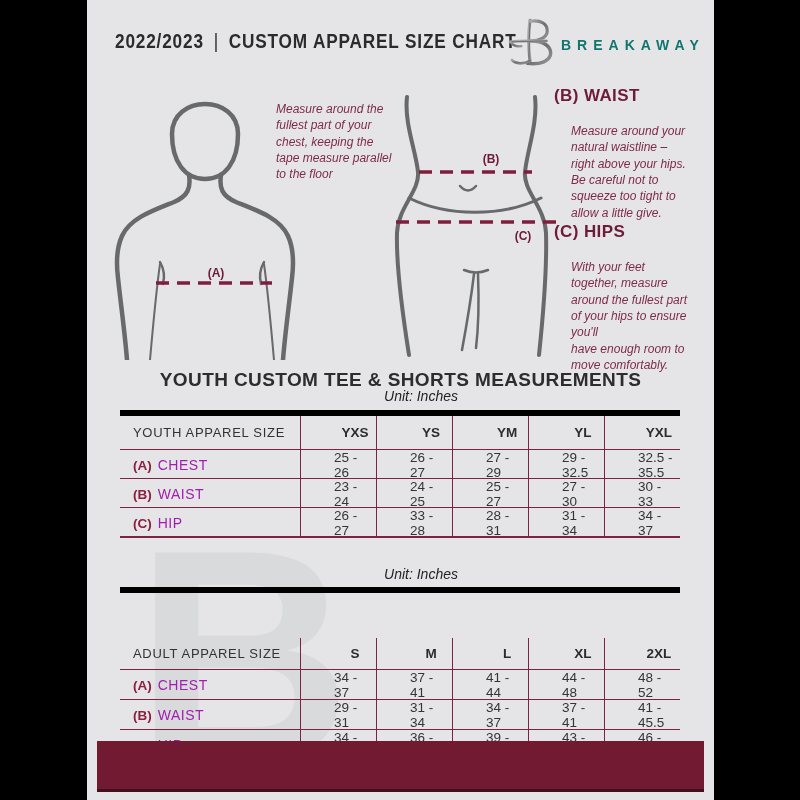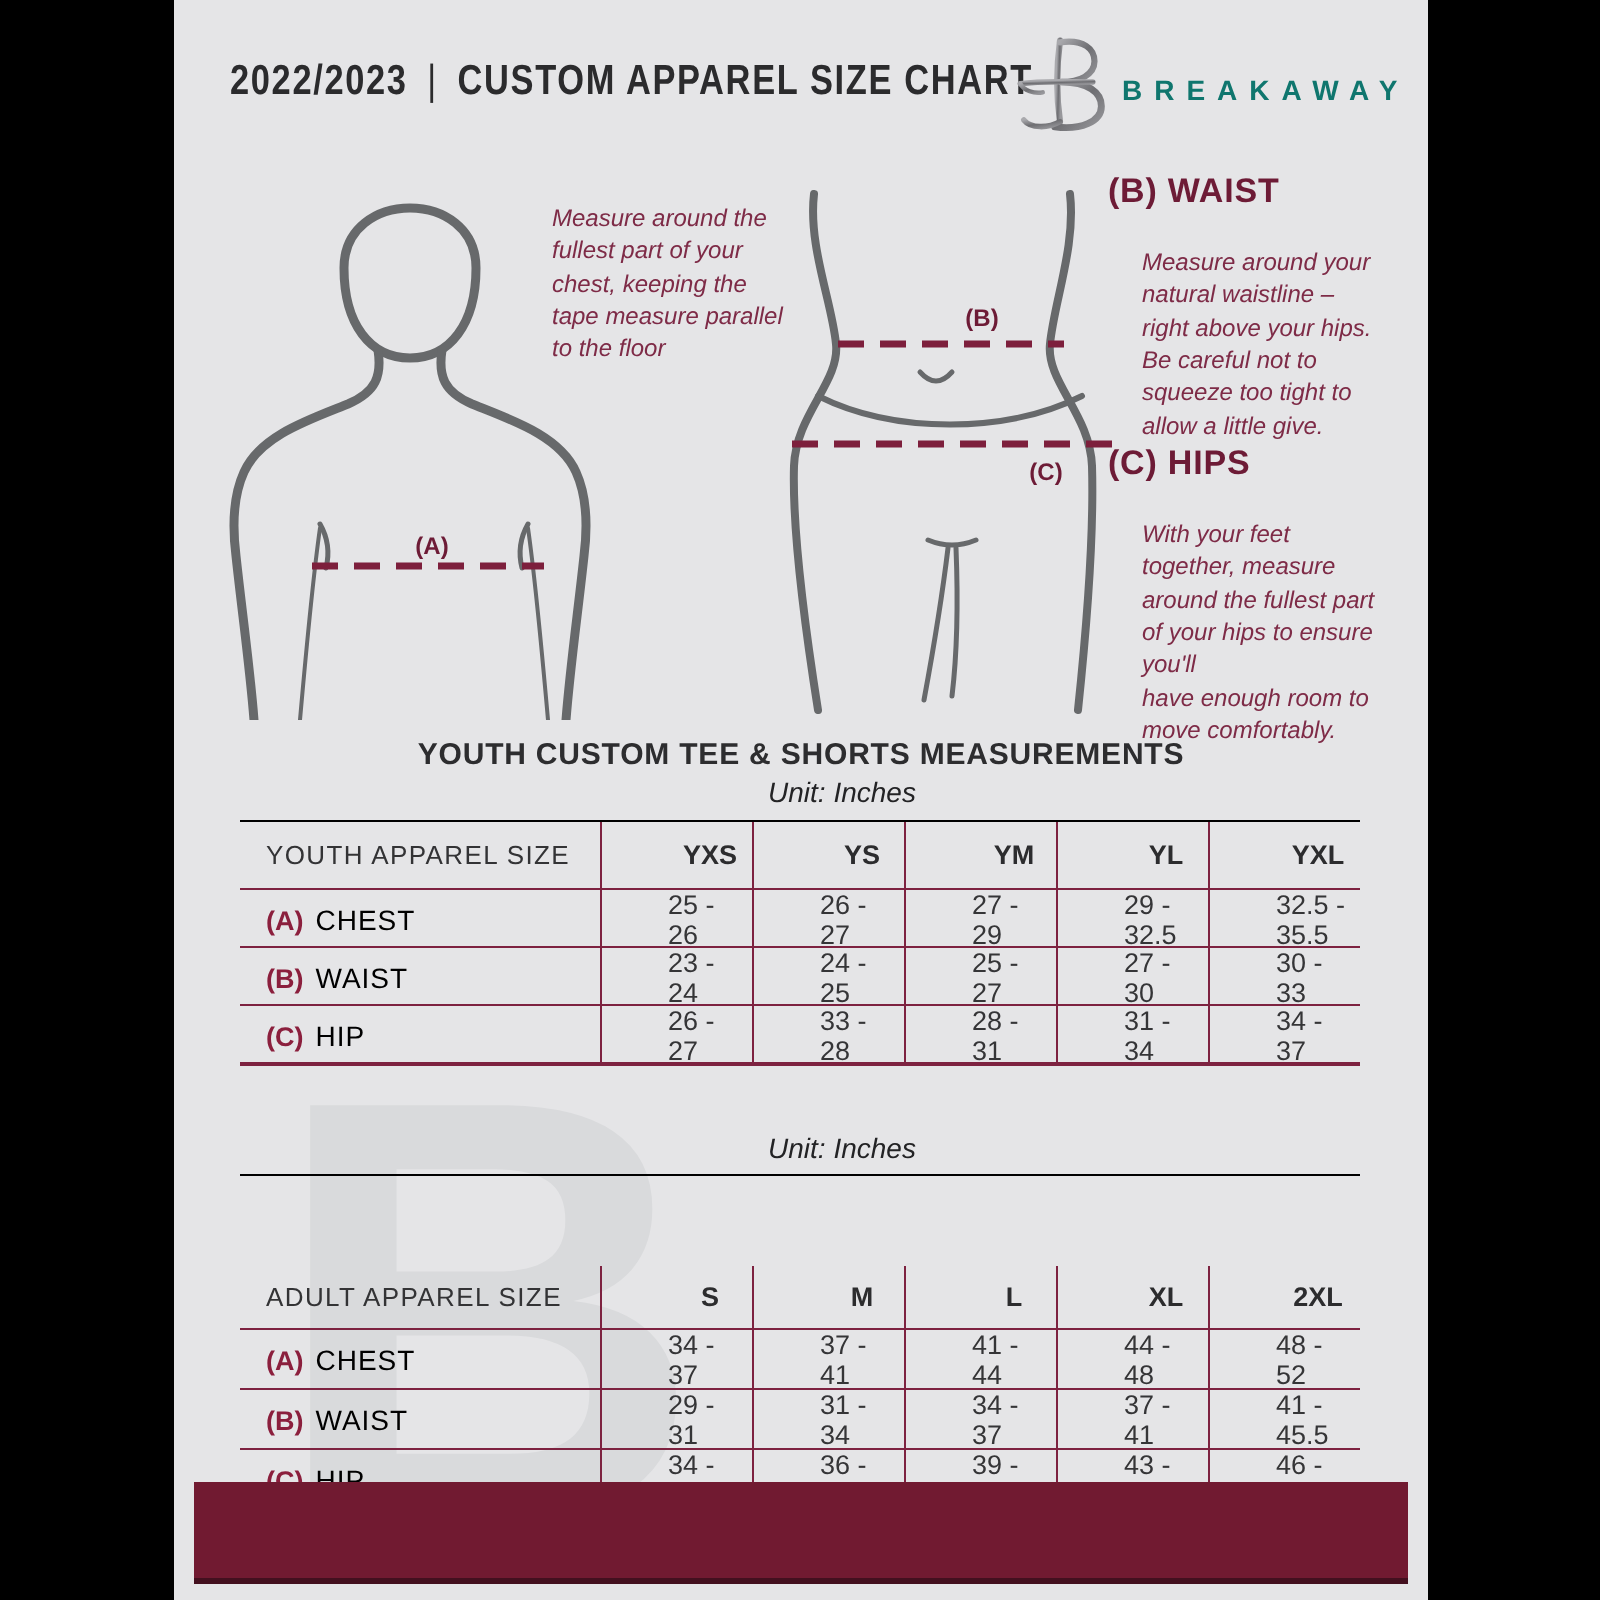--- a/index.html
+++ b/index.html
@@ -17,34 +17,34 @@
 
   
   .note{z-index:2;}
   .note h3{margin:0 0 8px 0;font-size:17px;font-weight:bold;color:#6d1b36;letter-spacing:.4px;}
   .note p{margin:17px;font-size:12px;line-height:1.36;font-style:italic;color:#7e2b47;white-space:pre-line;}
   .note-a{left:172px;top:84px;width:150px;}
   .note-b{left:467px;top:86px;width:158px;}
   .note-c{left:467px;top:222px;width:162px;}
 
   
-  .sec-title{left:0;width:627px;text-align:center;font-size:15px;font-weight:bold;color:#2d2d2f;letter-spacing:.4px;}
+  .sec-title{left:0;width:627px;text-align:center;font-size:19px;font-weight:bold;color:#2d2d2f;letter-spacing:.4px;}
   .sec-unit{left:0;width:668px;text-align:center;font-size:14px;font-style:italic;color:#232325;}
 
   
-  .size-table{left:33px;width:560px;border-top:1px solid #000000;border-bottom:2px solid #7d2240;z-index:2;background:transparent;}
+  .size-table{left:33px;width:560px;border-top:6px solid #000000;border-bottom:2px solid #7d2240;z-index:2;background:transparent;}
   .t-row{display:grid;grid-template-columns:180px repeat(5,1fr);}
   .t-row + .t-row{border-top:1.5px solid #7d2240;}
   .t-cell{display:flex;align-items:center;justify-content:center;font-size:13.5px;color:#353537;padding-left:33px;}
   .t-cell.v{border-left:1.5px solid #7d2240;}
   .t-cell.lab{justify-content:flex-start;padding-left:13px;}
   .hdr .t-cell{font-weight:bold;color:#2c2c2e;}
   .hdr .t-cell.lab{font-weight:normal;font-size:13px;letter-spacing:.7px;color:#333335;}
   .row-letter{color:#8b1f3d;font-weight:bold;margin-right:6px;}
-  .row-label{letter-spacing:.5px;font-size:14px;color:#000000;}
+  .row-label{letter-spacing:.5px;font-size:14px;color:#a21caf;}
   .youth .t-row.hdr{height:33px;} .youth .t-row.d{height:28px;}
   .adult .t-row.hdr{height:31px;margin-top:45px;} .adult .t-row.d{height:29px;}
 
   
   .watermark{left:48px;top:528px;font-size:300px;line-height:.85;font-weight:bold;color:#d9dadc;z-index:1;user-select:none;}
   .footer-bar{left:10px;top:741px;width:607px;height:48px;background:#711a31;border-bottom:3px solid #43101f;z-index:3;}
 
   svg{display:block;}
   .fig{z-index:2;}
 </style>

